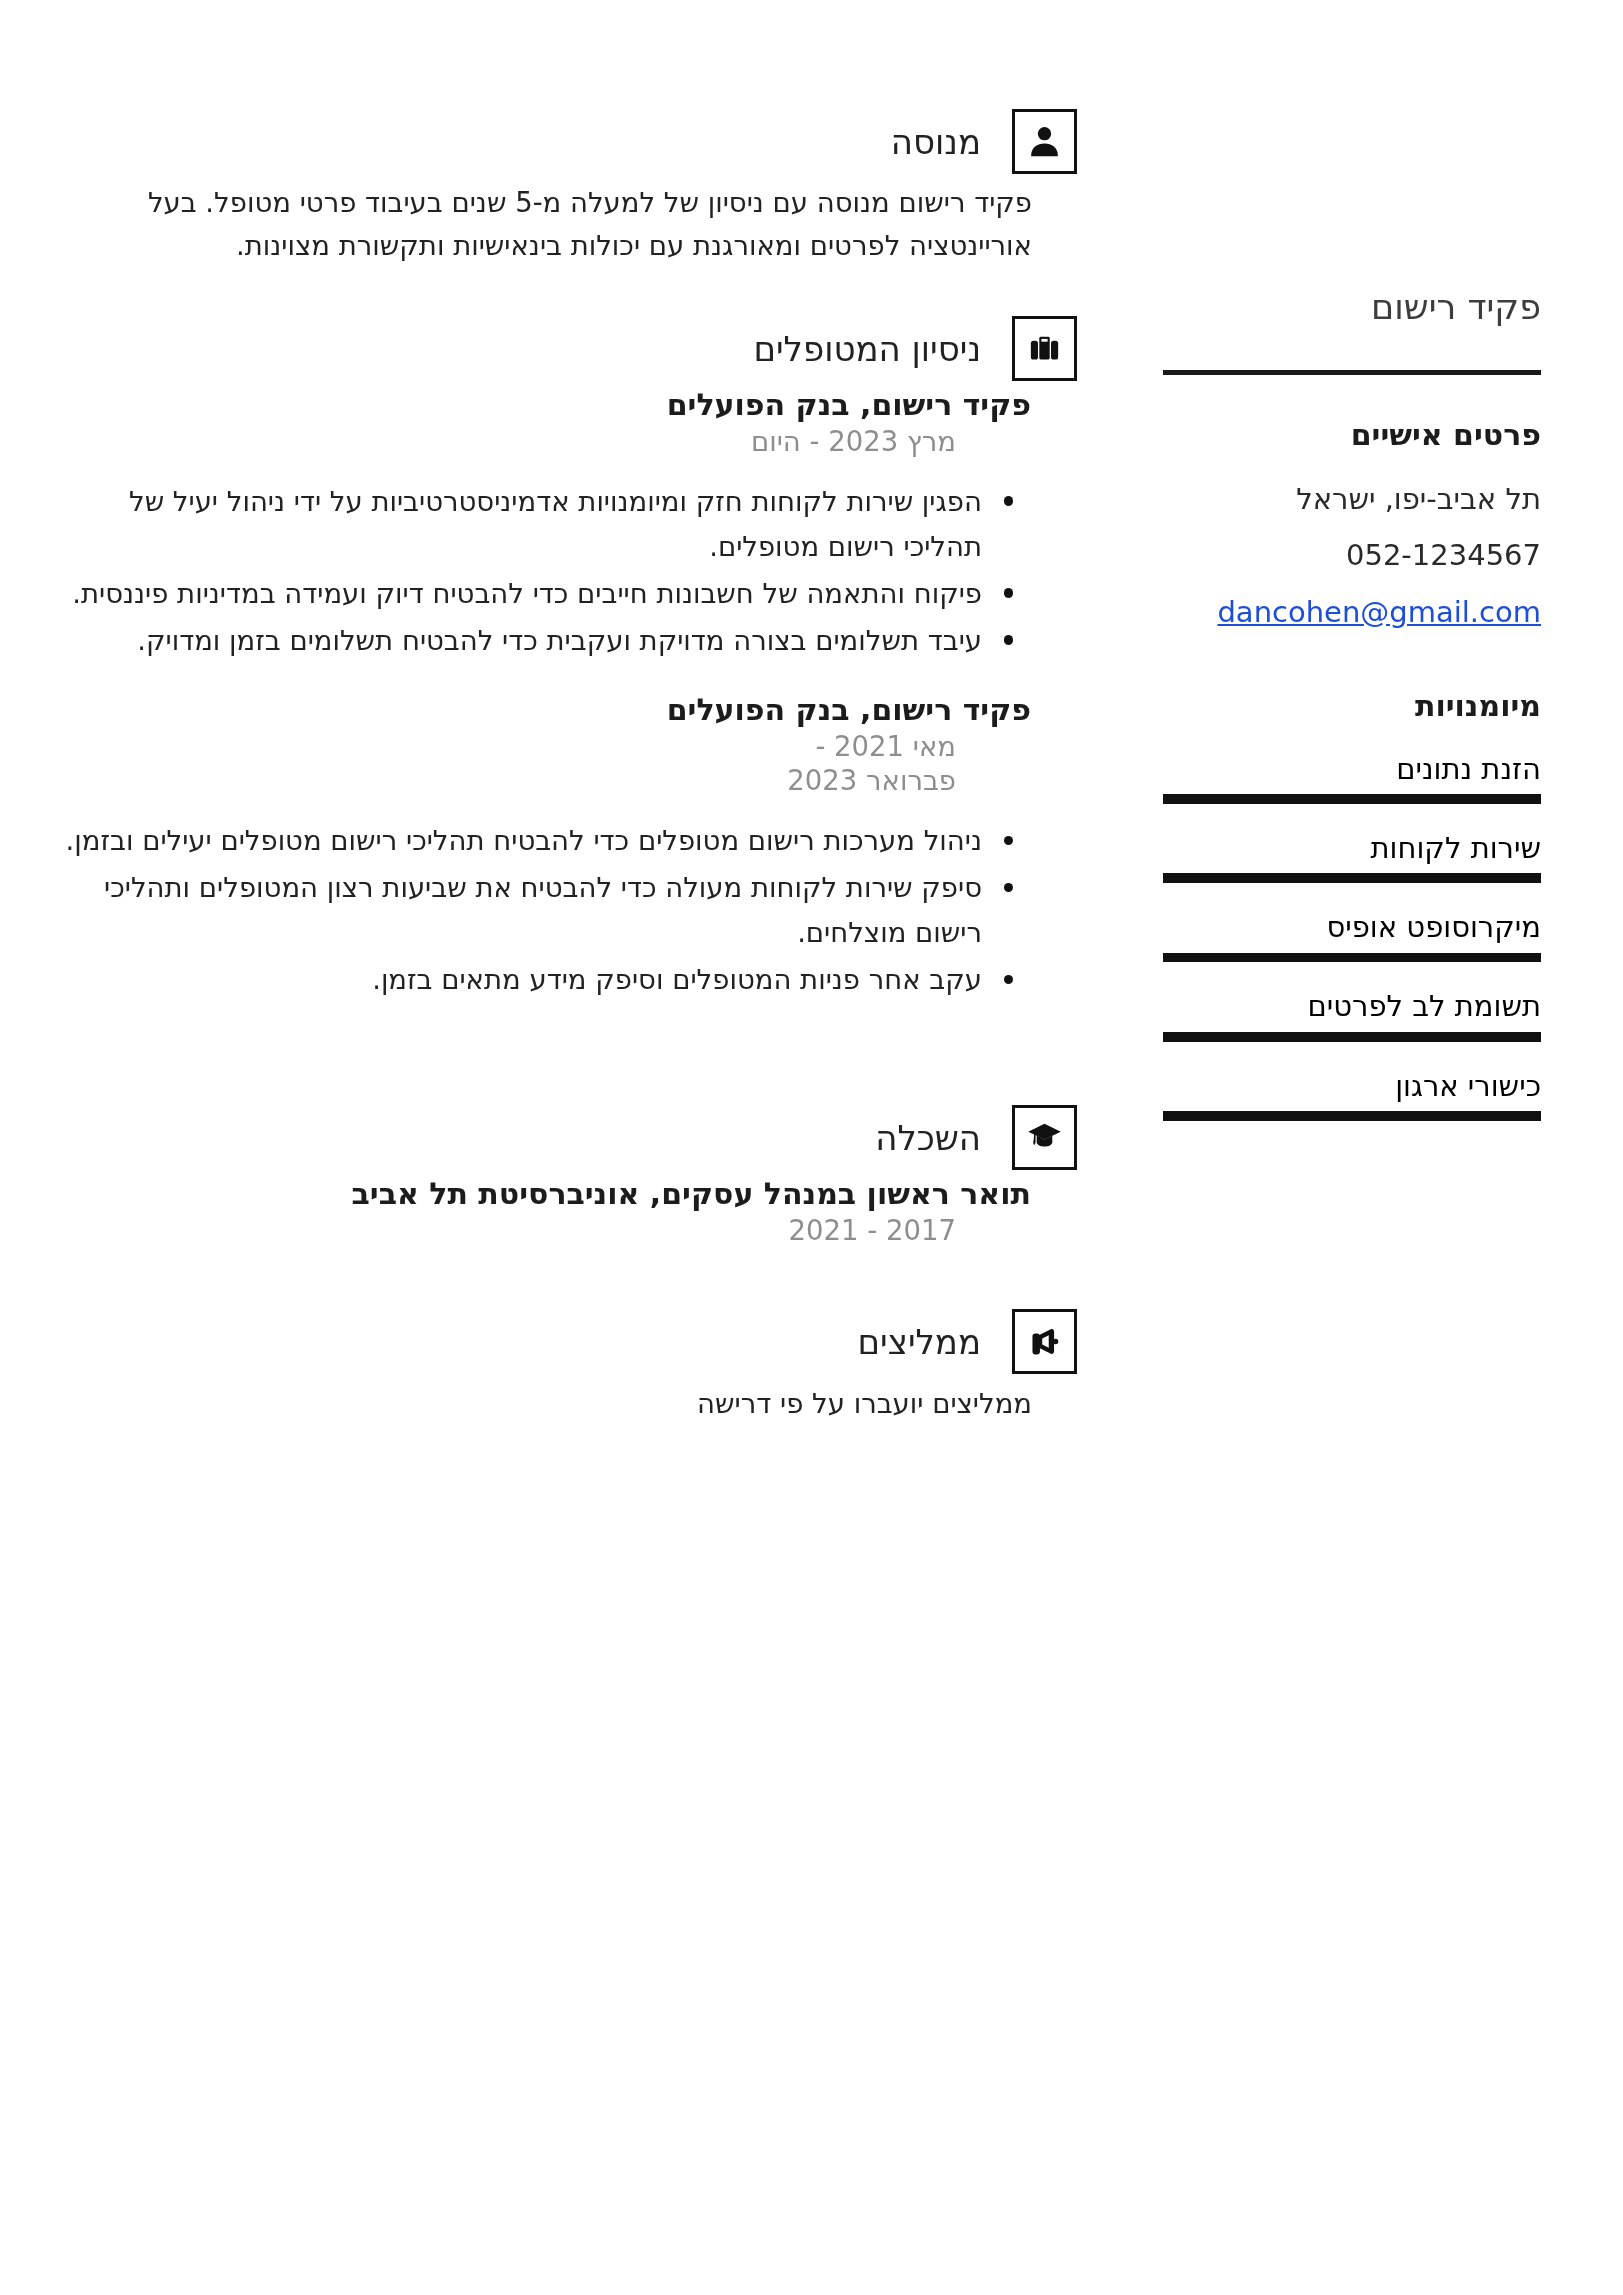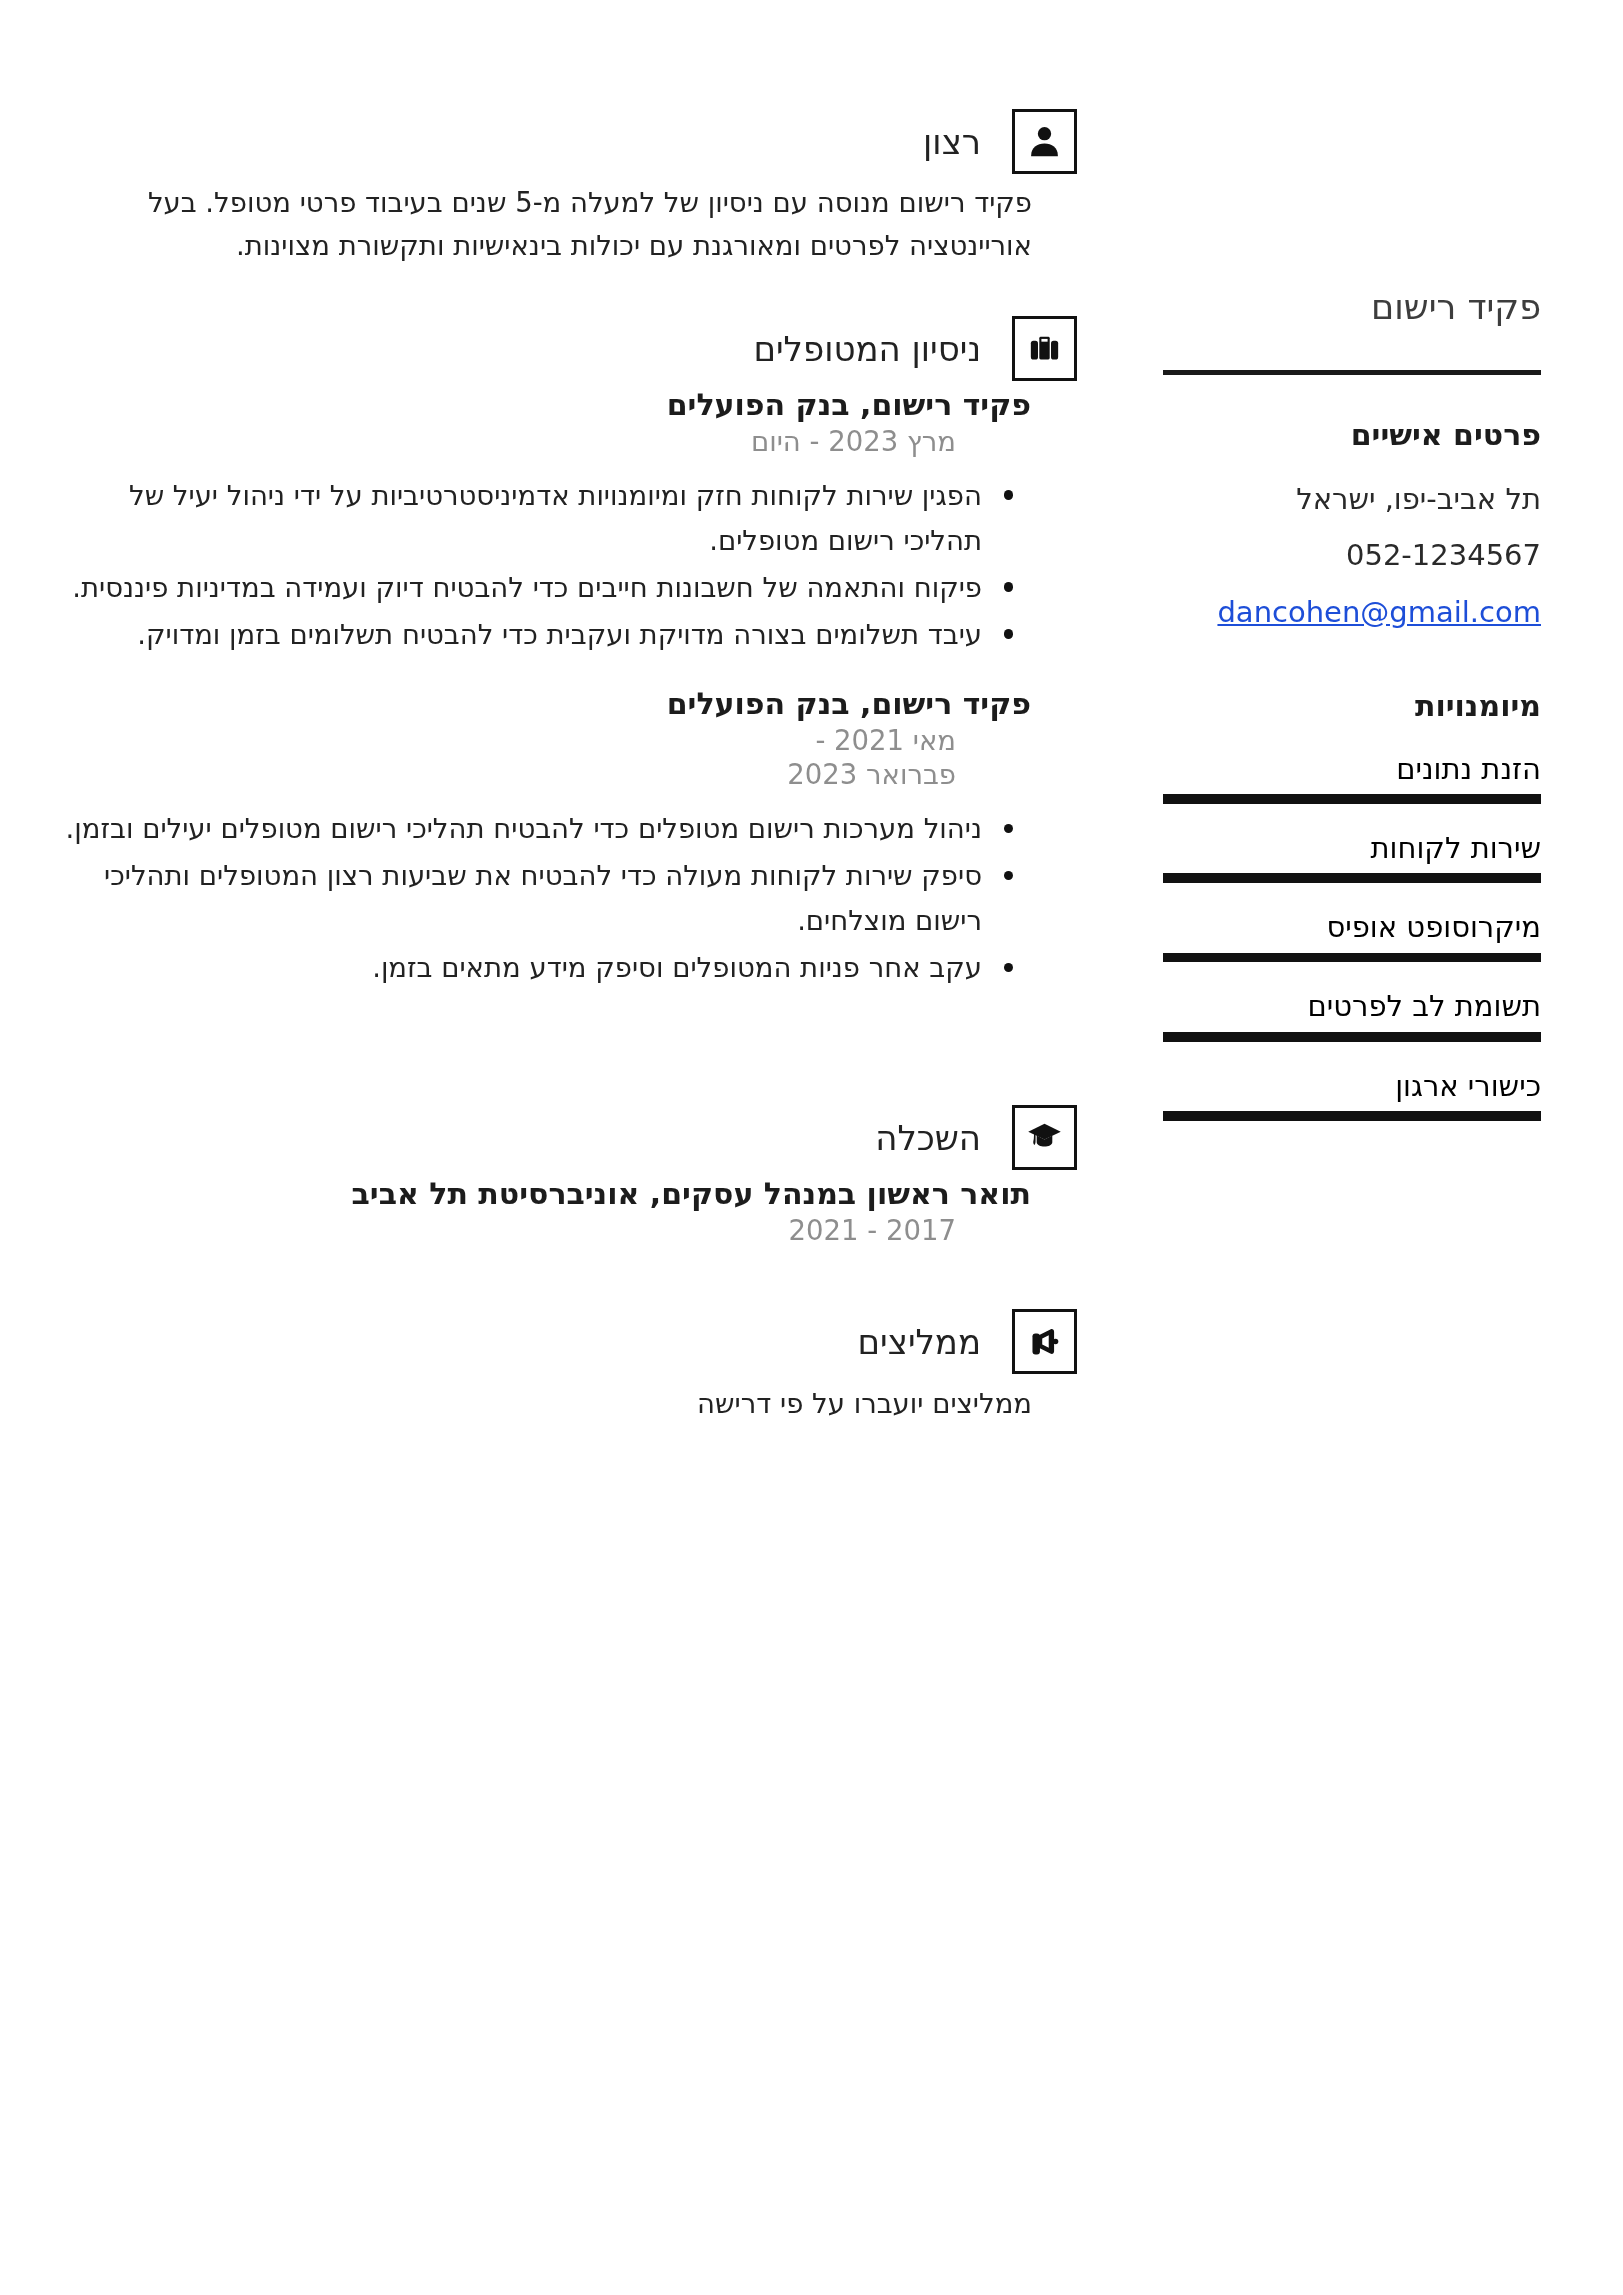--- a/index.html
+++ b/index.html
@@ -63,21 +63,21 @@
   .entry { margin:6.5px 46px 0 0; }
   .entry + .entry { margin-top:30px; }
   .entry-title { font-size:30px; font-weight:bold; color:#1c1c1c; line-height:33px; }
   .entry-date {
     margin-top:3.3px; margin-right:75px;
     max-width:216px;
     font-size:27.5px; line-height:34px; color:#8e8e8e;
     display:inline-block;
   }
   .entry-date-wrap { text-align:right; }
-  ul.bullets { list-style:none; margin-top:15px; }
+  ul.bullets { list-style:none; margin-top:21px; }
   ul.bullets li {
     position:relative;
     padding-right:49px;
     font-size:27.5px; line-height:45px; color:#222;
     margin-bottom:2px;
   }
   ul.bullets li::before {
     content:"";
     position:absolute; right:18.3px; top:17.7px;
     width:9.2px; height:9.2px; border-radius:50%;
@@ -138,21 +138,21 @@
   </div>
 
   <div class="main-section sec-summary">
     <div class="section-header">
       <div class="icon-box">
         <svg viewBox="0 0 24 24">
             <circle cx="12" cy="7.2" r="4.1"></circle>
             <path d="M3.8 20.5c0-4.6 3.7-7.2 8.2-7.2s8.2 2.6 8.2 7.2v0.6H3.8z"></path>
           </svg>
       </div>
-      <div class="section-heading">רצון</div>
+      <div class="section-heading">מנוסה</div>
     </div>
     <p class="summary-text">פקיד רישום מנוסה עם ניסיון של למעלה מ-5 שנים בעיבוד פרטי מטופל. בעל אוריינטציה לפרטים ומאורגנת עם יכולות בינאישיות ותקשורת מצוינות.</p>
   </div>
 
   <div class="main-section sec-experience">
     <div class="section-header">
       <div class="icon-box">
         <svg viewBox="0 0 24 24">
           <rect x="3.6" y="7.2" width="4.4" height="11.6" rx="1.6"></rect>
           <rect x="16" y="7.2" width="4.4" height="11.6" rx="1.6"></rect>

